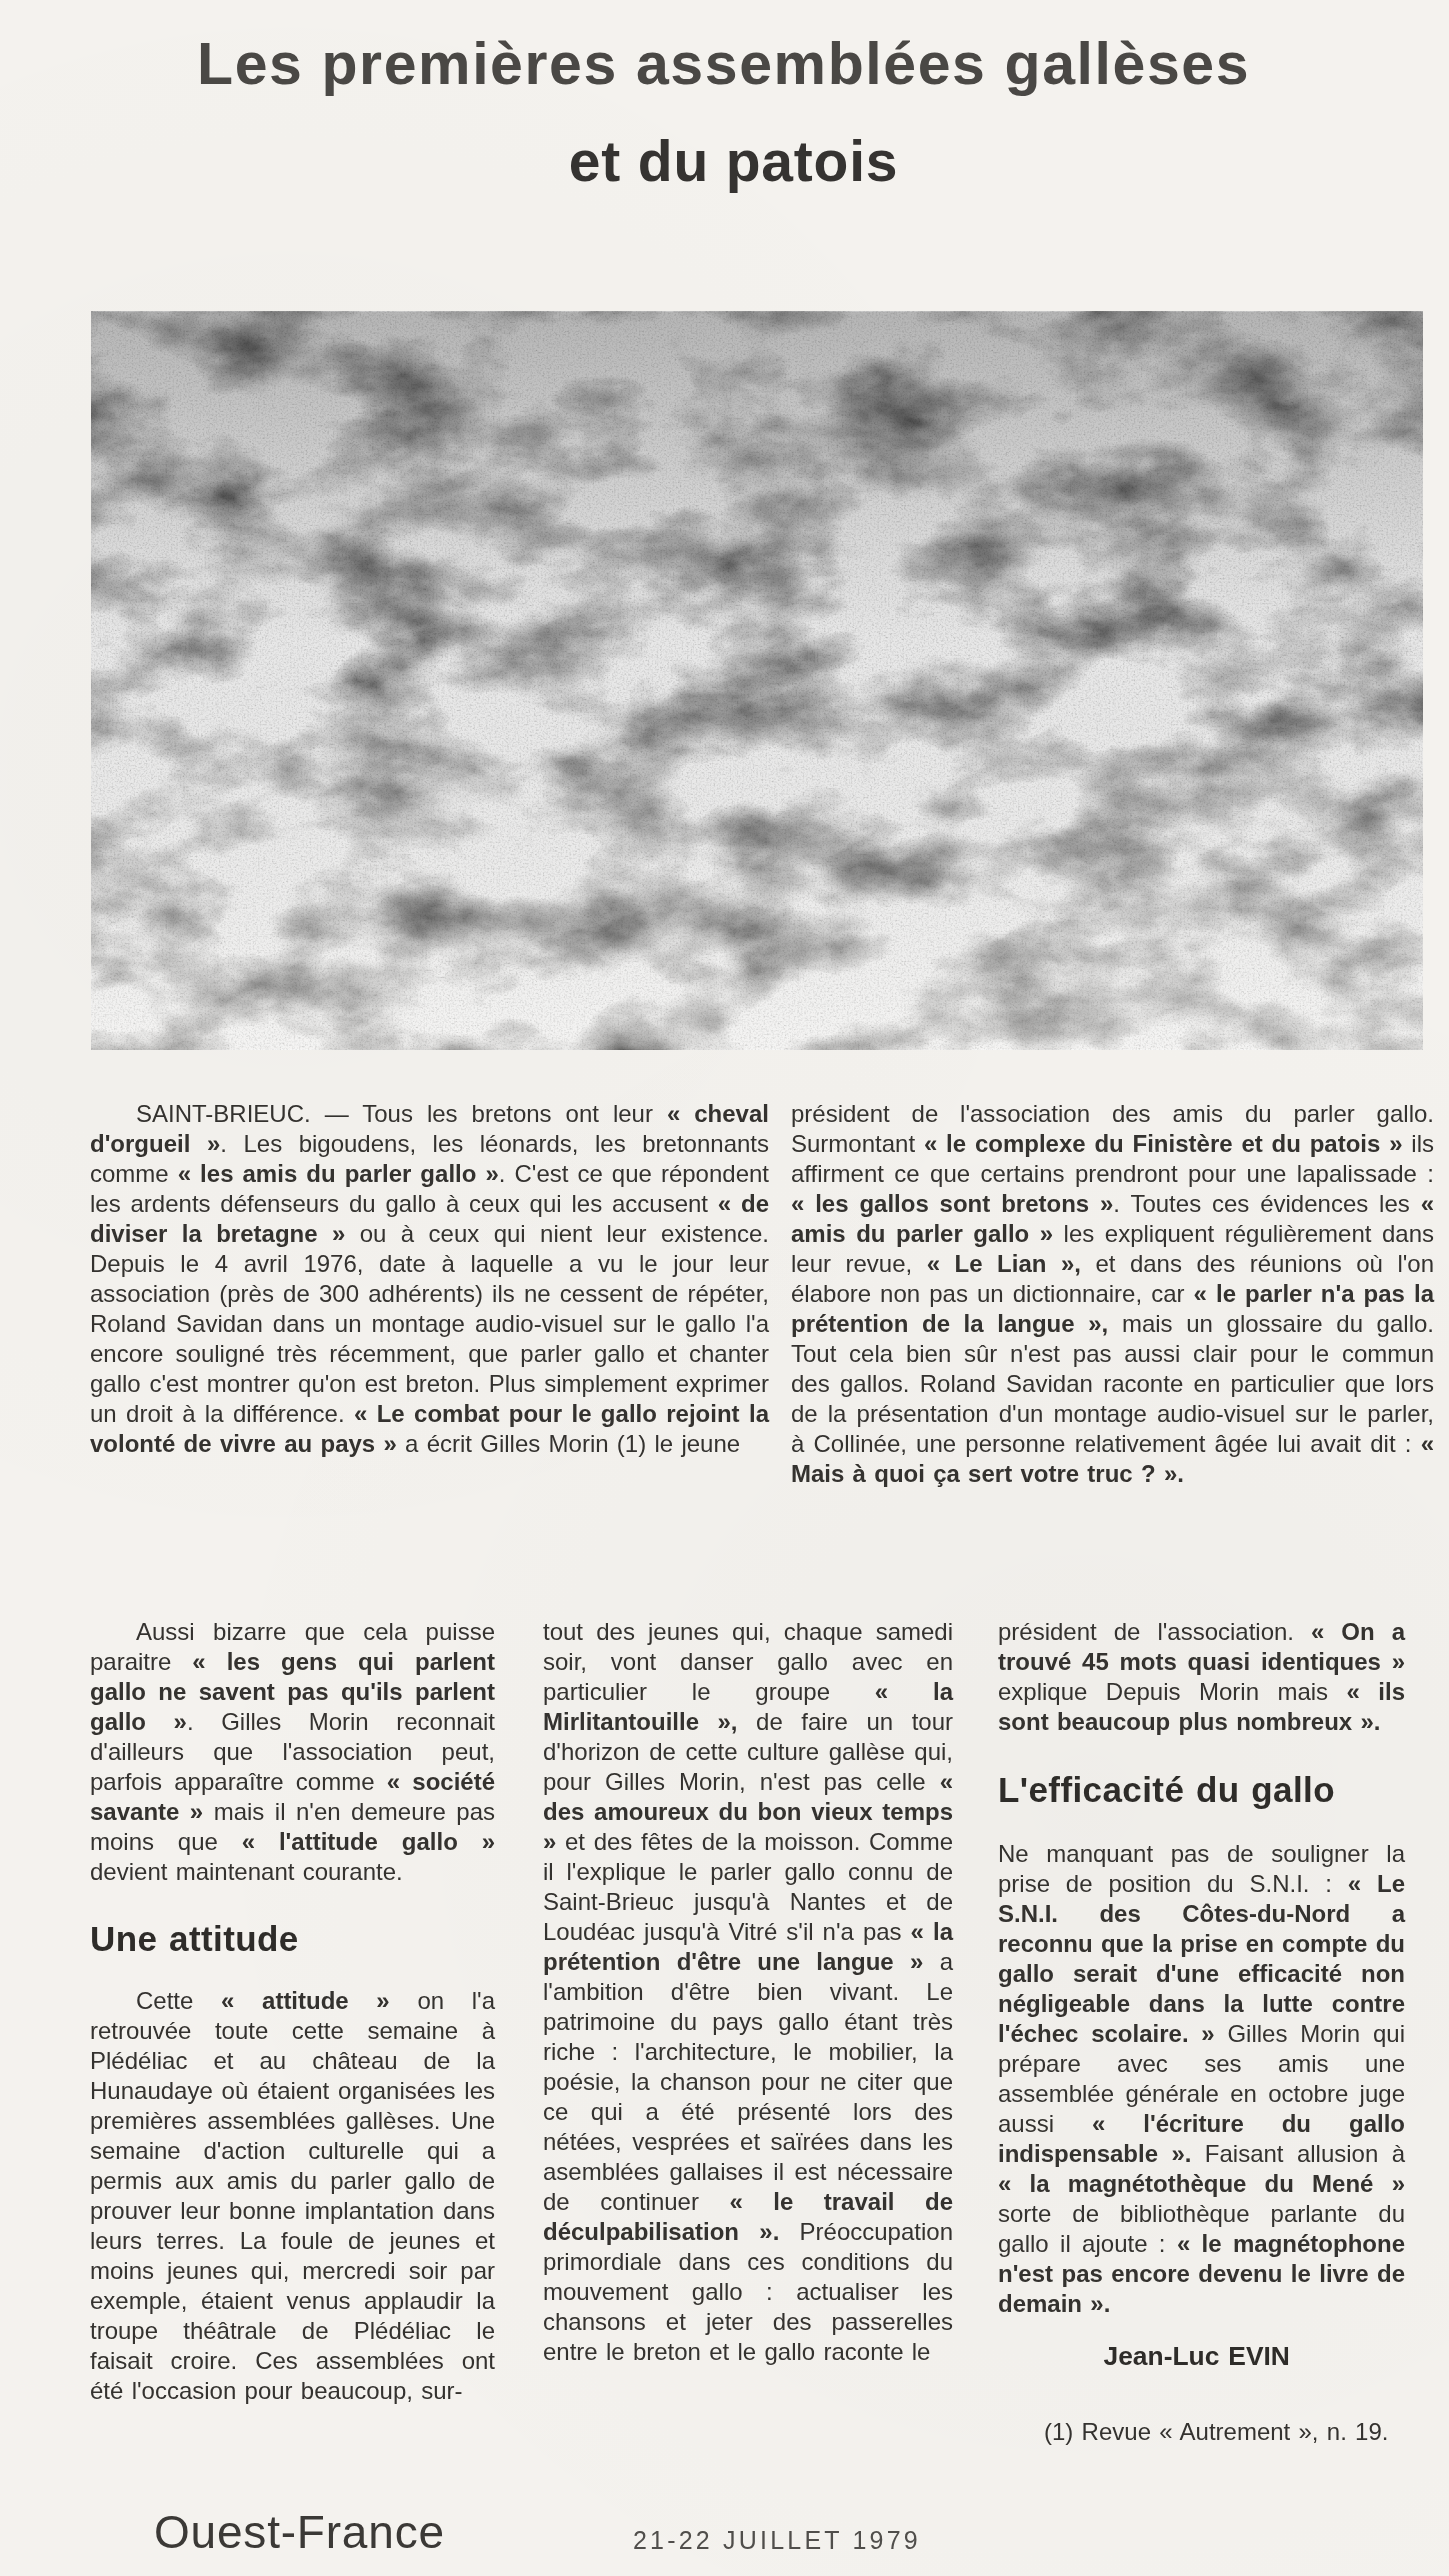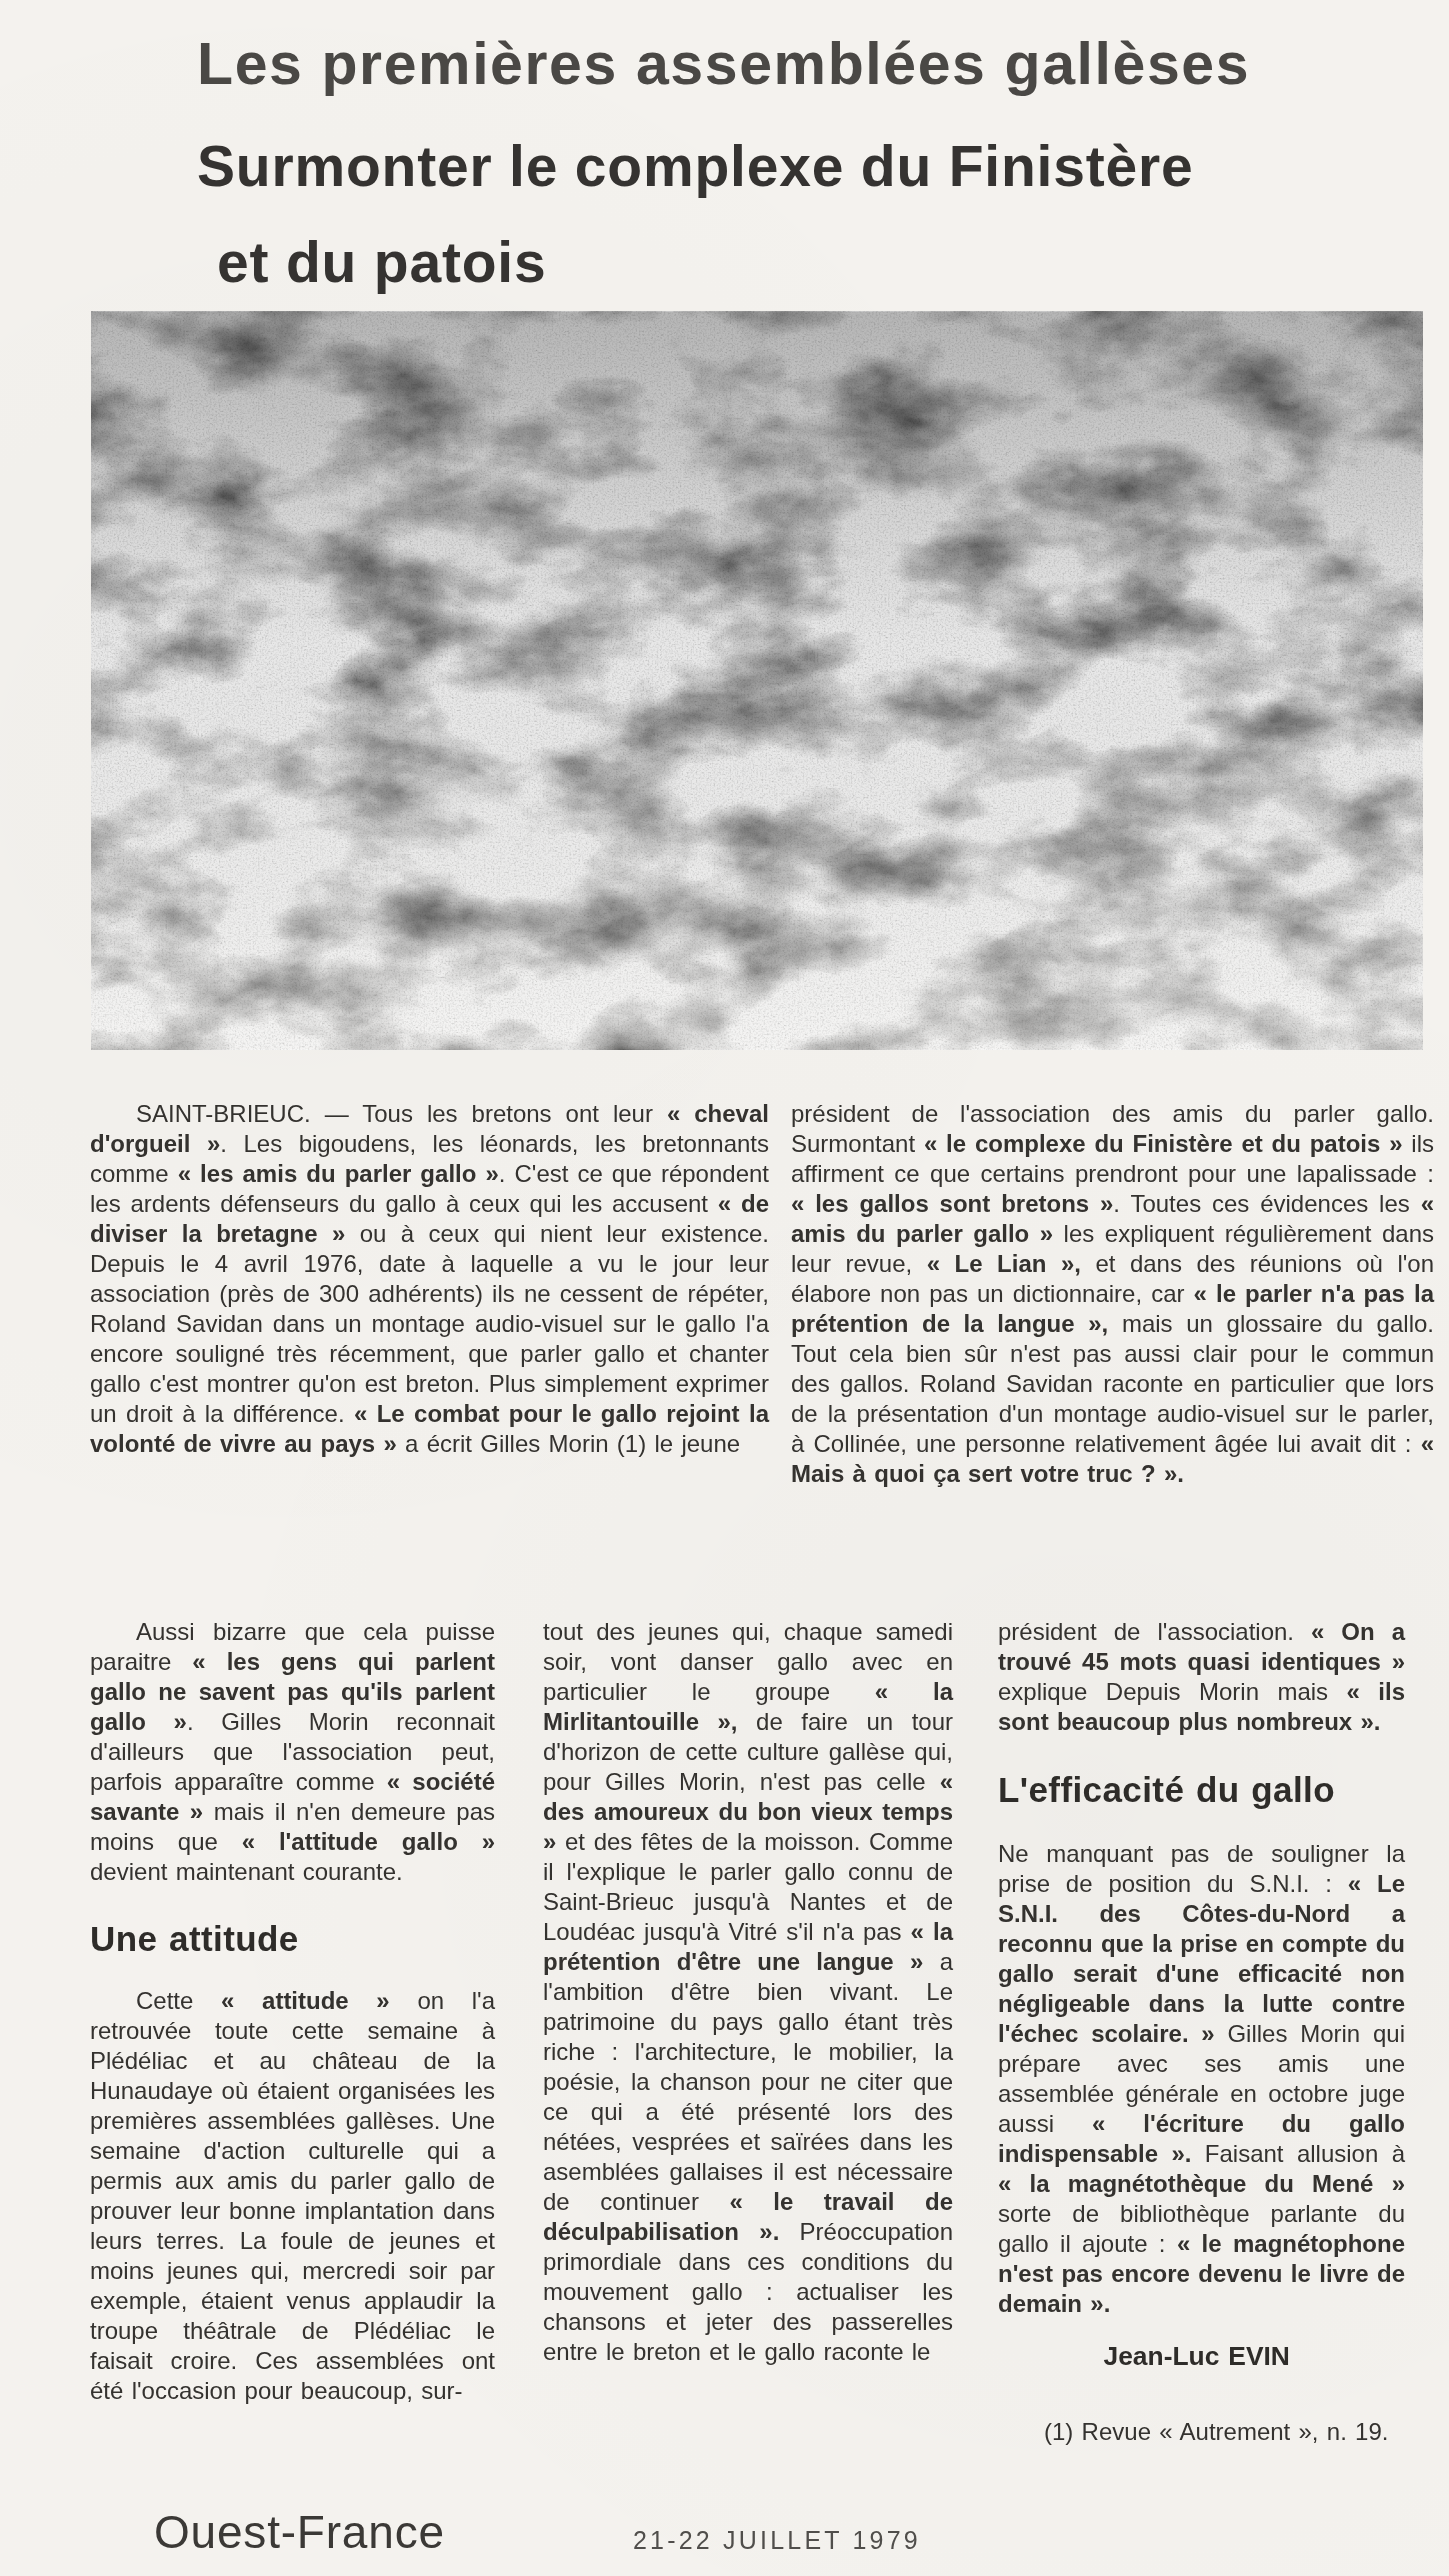--- a/index.html
+++ b/index.html
@@ -11,21 +11,21 @@
     background:#f4f2ee;
     background-image:
       radial-gradient(circle at 20% 30%, rgba(0,0,0,0.015), transparent 40%),
       radial-gradient(circle at 75% 70%, rgba(0,0,0,0.02), transparent 45%);
     font-family:"Liberation Sans", sans-serif;
     color:#312f2c;
     overflow:hidden;
   }
   .abs{position:absolute;}
   
-  .hl{white-space:nowrap;}
+  .hl{white-space:nowrap;text-align:center;}
   .hl1{font-size:59px;font-weight:bold;letter-spacing:1.6px;color:#4a4845;}
   .hl2{font-size:57px;font-weight:bold;letter-spacing:0.8px;color:#353331;}
   
   .photo{background:#7a7a78;box-shadow:0 0 0 0.8px #c9c6c0 inset;}
   .photo svg{display:block;}
   
   .col{
     text-align:justify;
     font-size:24px;
     line-height:30px;
@@ -45,21 +45,20 @@
   .masthead{font-size:46px;color:#3b3936;letter-spacing:0.8px;white-space:nowrap;}
   .dateline{font-size:25px;color:#504e4b;letter-spacing:3.2px;white-space:nowrap;}
 </style>
 </head>
 <body>
 
 <div class="page">
 
   <div class="abs hl" style="left:197px;top:30px;">
     <div class="hl1">Les premières assemblées gallèses</div>
-    <div class="hl2" style="margin-top:35px;">Surmonter le complexe du Finistère</div>
     <div class="hl2" style="margin-top:30px;margin-left:20px;">et du patois</div>
   </div>
 
   <div class="abs photo" style="left:91px;top:311px;width:1332px;height:739px;">
     <svg width="1332" height="739" viewBox="0 0 1663 922" xmlns="http://www.w3.org/2000/svg">
       <defs>
         <filter id="crowdf" x="0" y="0" width="100%" height="100%">
           <feTurbulence type="fractalNoise" baseFrequency="0.0065 0.011" numOctaves="5" seed="11" result="blob"></feTurbulence>
           <feColorMatrix in="blob" type="matrix" values="0.8 0.8 0.8 0 -0.55  0.8 0.8 0.8 0 -0.55  0.8 0.8 0.8 0 -0.55  0 0 0 0 1" result="gray"></feColorMatrix>
           <feComponentTransfer in="gray" result="contrast">

